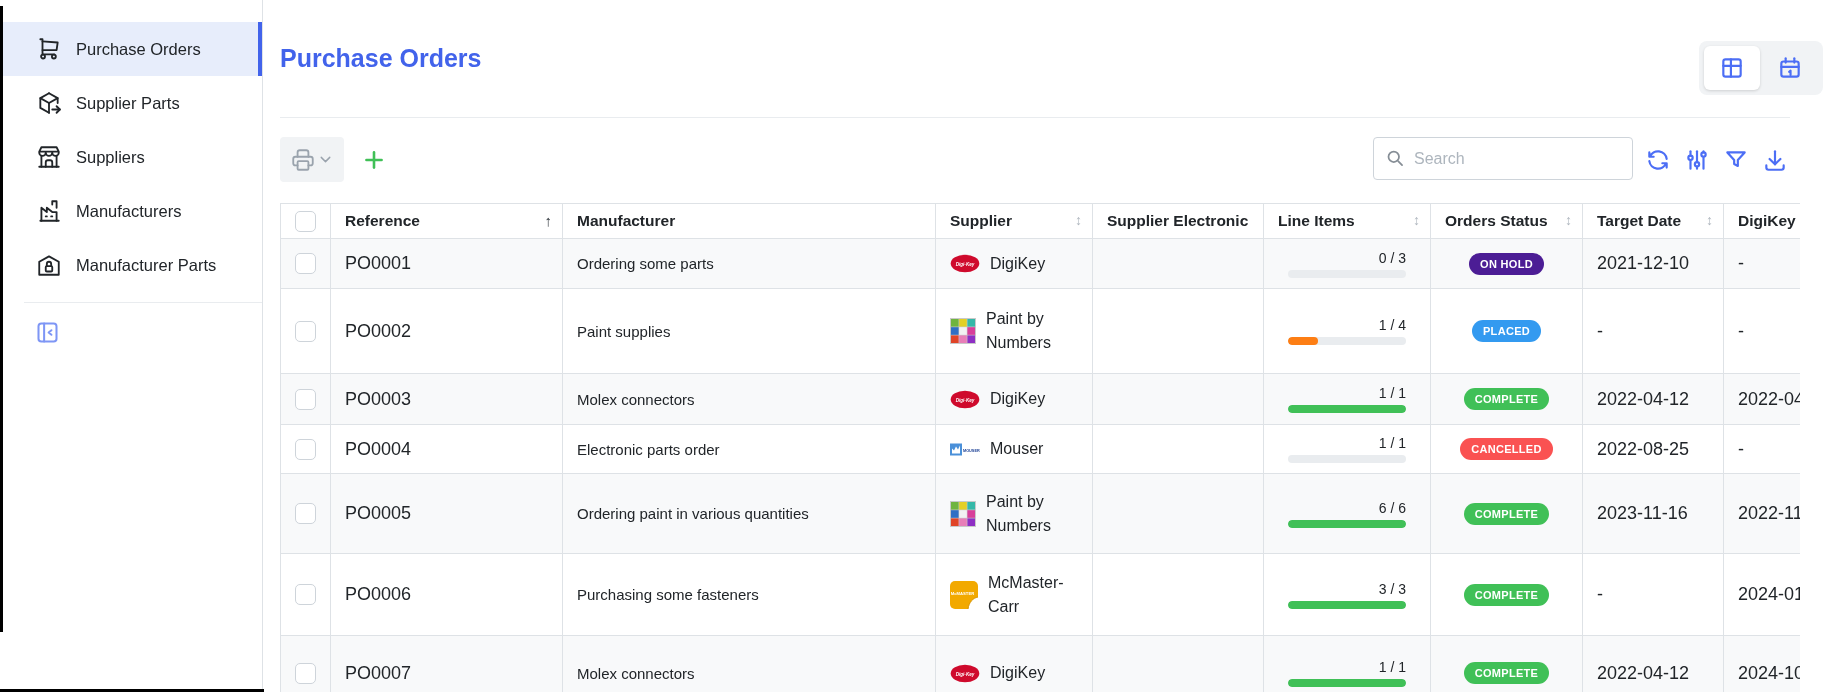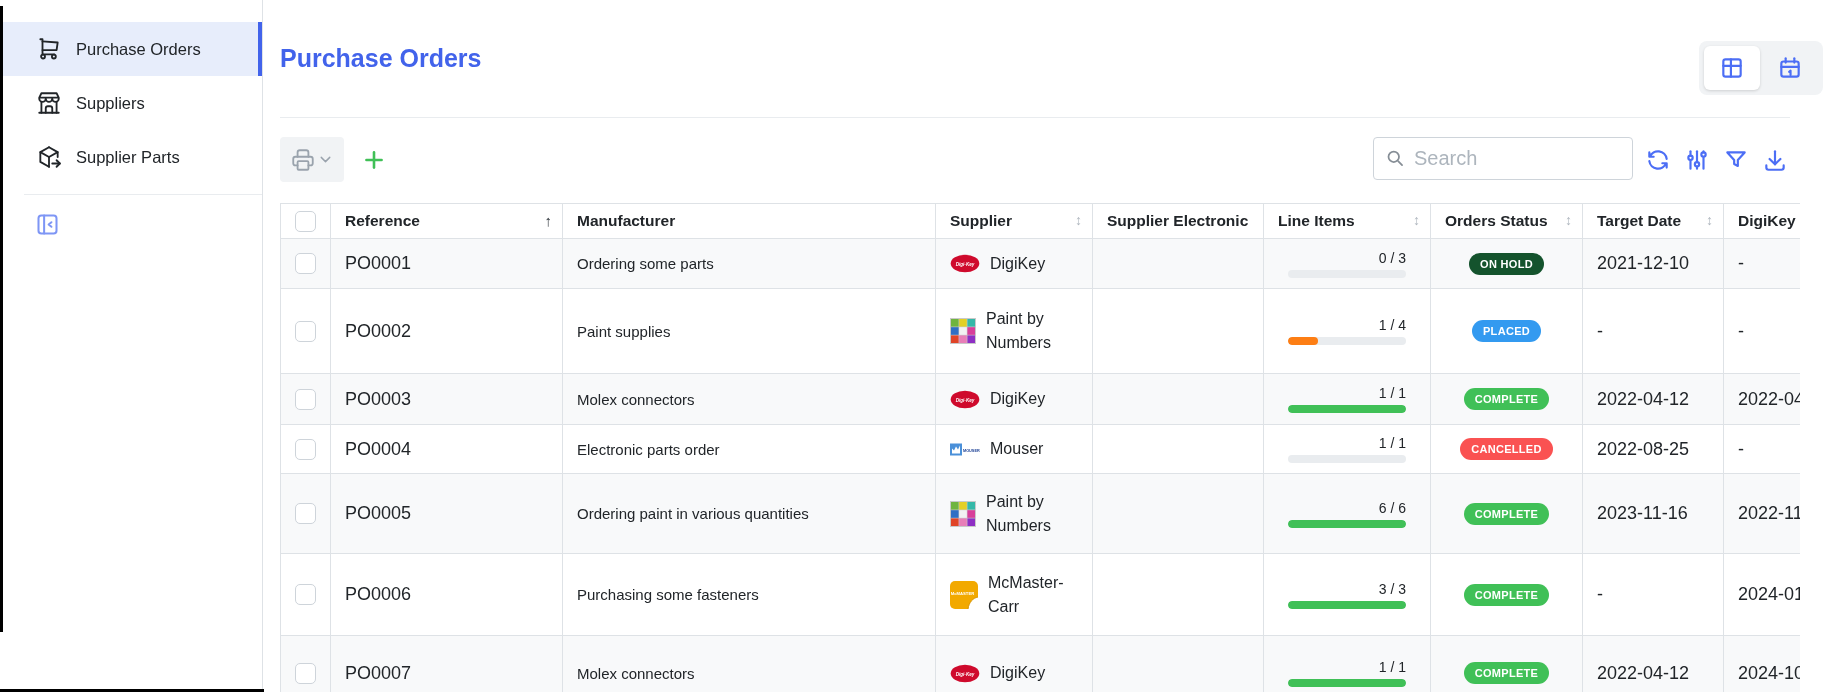--- a/index.html
+++ b/index.html
@@ -38,21 +38,21 @@
 
   
   .print-btn { position:absolute; left:280px; top:137px; width:64px; height:45px; background:#f1f3f5;
     border:none; border-radius:4px; display:flex; align-items:center; justify-content:center; gap:1px; cursor:pointer; }
   .chev { width:17px; height:17px; stroke:#9aa3ad; fill:none; stroke-width:2; stroke-linecap:round; stroke-linejoin:round; }
   .add-btn { position:absolute; left:353px; top:139px; width:42px; height:42px; background:none; border:none;
     display:flex; align-items:center; justify-content:center; cursor:pointer; }
   .search-box { position:absolute; left:1373px; top:137px; width:260px; height:43px;
     border:1px solid #ced4da; border-radius:4px; display:flex; align-items:center; padding-left:11px; gap:8px; background:#fff; }
   .search-box svg { width:21px; height:21px; stroke:#868e96; fill:none; stroke-width:2; stroke-linecap:round; }
-  .search-box input { border:none; outline:none; flex:1; font-size:20px; color:#c2410c;
+  .search-box input { border:none; outline:none; flex:1; font-size:16px; color:#c2410c;
     font-family:"Liberation Sans", sans-serif; min-width:0; background:transparent; }
   .search-box input::placeholder { color:#adb5bd; }
   .tool-icons { position:absolute; left:1642px; top:144px; display:flex; gap:8px; }
   .tool-btn { width:31px; height:31px; background:none; border:none; display:flex; align-items:center;
     justify-content:center; cursor:pointer; }
   .tool-btn svg { width:26px; height:26px; }
 
   
   .table-wrap { position:absolute; left:280px; top:203px; width:1520px; height:489px; overflow:hidden; }
   table { border-collapse:collapse; table-layout:fixed; width:1583px; }
@@ -91,39 +91,57 @@
       <svg class="icn" viewBox="0 0 24 24">
           <circle cx="6.5" cy="19" r="1.8"></circle>
           <circle cx="16.5" cy="19" r="1.8"></circle>
           <path d="M17 17h-11v-14h-2"></path>
           <path d="M6 5l14 1l-1 7h-13"></path>
         </svg>
       <span>Purchase Orders</span>
     </div>
     <div class="nav-item">
       <svg class="icn" viewBox="0 0 24 24">
+          <path d="M12 3l8 4.5v4.5"></path>
+          <path d="M12 3l-8 4.5v9l8 4.5"></path>
+          <path d="M12 12l8-4.5"></path>
+          <path d="M12 12v9"></path>
+          <path d="M12 12l-8-4.5"></path>
+          <path d="M15 18h7"></path>
+          <path d="M19 15l3 3l-3 3"></path>
+        </svg>
+      <span>Supplier Parts</span>
+    </div>
+    <div class="nav-item">
+      <svg class="icn" viewBox="0 0 24 24">
           <path d="M3 21h18"></path>
           <path d="M3 7v1a3 3 0 0 0 6 0v-1m0 1a3 3 0 0 0 6 0v-1m0 1a3 3 0 0 0 6 0v-1h-18l2-4h14l2 4"></path>
           <path d="M5 21v-10"></path>
           <path d="M19 21v-10"></path>
           <path d="M9 21v-4a2 2 0 0 1 2-2h2a2 2 0 0 1 2 2v4"></path>
         </svg>
       <span>Suppliers</span>
     </div>
     <div class="nav-item">
       <svg class="icn" viewBox="0 0 24 24">
-          <path d="M12 3l8 4.5v4.5"></path>
-          <path d="M12 3l-8 4.5v9l8 4.5"></path>
-          <path d="M12 12l8-4.5"></path>
-          <path d="M12 12v9"></path>
-          <path d="M12 12l-8-4.5"></path>
-          <path d="M15 18h7"></path>
-          <path d="M19 15l3 3l-3 3"></path>
+          <path d="M4 21h17"></path>
+          <path d="M5 21v-12l5 4v-4l5 4h4v8"></path>
+          <path d="M19 9v-6h-4v3"></path>
+          <path d="M9 17h1"></path>
+          <path d="M14 17h1"></path>
         </svg>
-      <span>Supplier Parts</span>
+      <span>Manufacturers</span>
+    </div>
+    <div class="nav-item">
+      <svg class="icn" viewBox="0 0 24 24">
+          <path d="M3 21v-12l9-5l9 5v12h-18"></path>
+          <rect x="9" y="13" width="6" height="5" rx="1"></rect>
+          <path d="M10 13v-2a2 2 0 0 1 4 0v2"></path>
+        </svg>
+      <span>Manufacturer Parts</span>
     </div>
     <div class="nav-divider"></div>
     <button class="collapse-btn">
       <svg class="icn icn-collapse" viewBox="0 0 24 24">
           <rect x="4" y="4" width="16" height="16" rx="2.5"></rect>
           <path d="M9 4v16"></path>
           <path d="M15.5 10l-2.5 2l2.5 2"></path>
         </svg>
     </button>
   </div>
@@ -296,21 +314,21 @@
           </td>
     <td></td>
     <td>
             <div class="prog">
               <span class="prog-label">0 / 3</span>
               <div class="track">
                 <div class="fill" style="width: 0%; background-color: rgb(64, 192, 87);"></div>
               </div>
             </div>
           </td>
-    <td class="c-status"><span class="badge" style="background-color: #14532d;">ON HOLD</span></td>
+    <td class="c-status"><span class="badge" style="background-color: #4c1d95;">ON HOLD</span></td>
     <td class="c-date">2021-12-10</td>
     <td class="c-date">-</td>
   </tr>
 
   <tr style="height:85px">
     <td class="c-check">
             <span class="checkbox"></span>
           </td>
     <td class="c-ref">PO0002</td>
     <td>Paint supplies</td>

